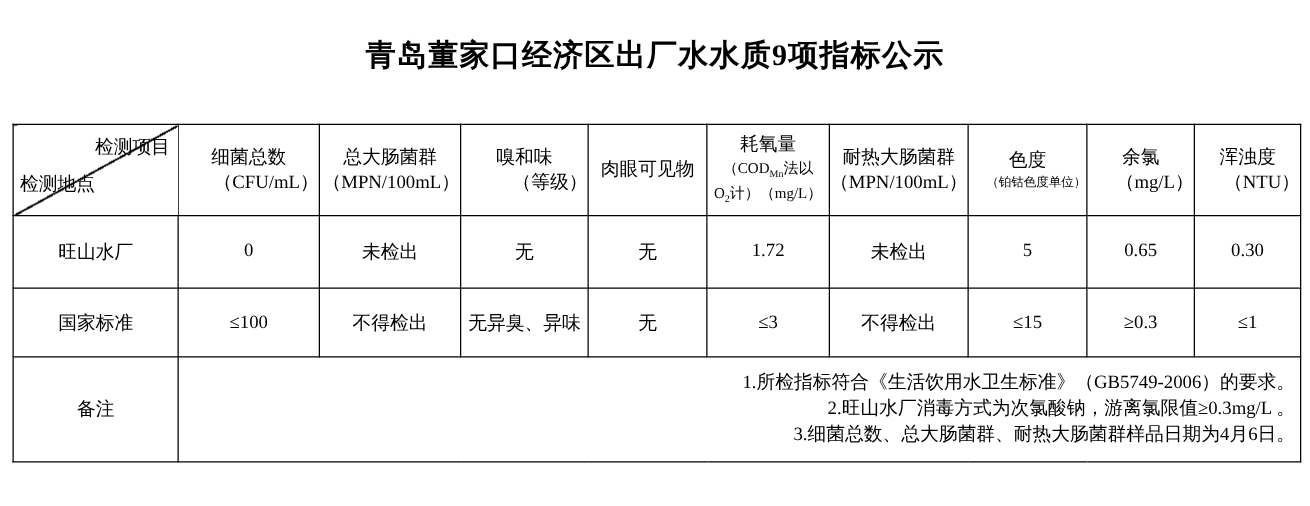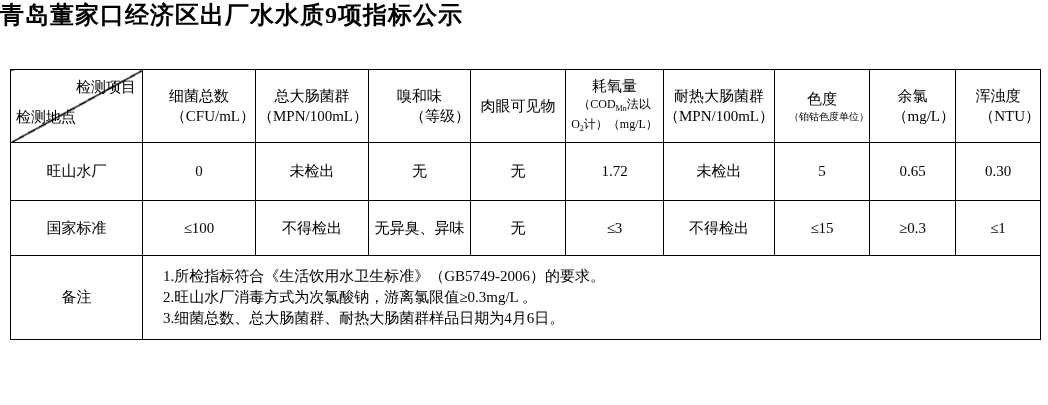--- a/index.html
+++ b/index.html
@@ -3,21 +3,21 @@
 <meta charset="utf-8">
 <style>
   * { box-sizing: border-box; }
   html,body { margin:0; padding:0; }
   body {
     width:1048px; height:405px; background:#ffffff; color:#000;
     font-family:"Liberation Serif","DejaVu Serif",serif;
     overflow:hidden;
   }
   .page-title {
-    text-align:left;
+    margin-top:30px; text-align:center;
     font-size:24px; font-weight:bold; line-height:30px;
     letter-spacing:1px;
   }
   .meta-row {
     display:flex; margin-top:25px; font-size:16px; line-height:20px;
   }
   .meta-left { margin-left:22px; }
   .meta-right { margin-left:auto; margin-right:152px; }
   table.wq {
     border-collapse:collapse; table-layout:fixed;
@@ -39,22 +39,22 @@
   td.corner {
     position:relative;
     background:linear-gradient(to bottom right,
       #fff calc(50% - 0.8px), #000 calc(50% - 0.8px),
       #000 calc(50% + 0.8px), #fff calc(50% + 0.8px));
   }
   .corner-top-right { position:absolute; top:8px; right:6px; font-size:15px; }
   .corner-bottom-left { position:absolute; bottom:15px; left:5px; font-size:15px; }
   
   td.remarks-cell {
-    text-align:left; vertical-align:middle;
-    padding:4px 4px 4px 20px;
+    text-align:right; vertical-align:middle;
+    padding:4px 4px 4px 10px;
   }
   .remark-line { font-size:15px; line-height:21px; white-space:nowrap; }
 </style>
 </head>
 <body>
 
 <div class="page-title">青岛董家口经济区出厂水水质9项指标公示</div>
 
 <div class="meta-row">
 </div>

